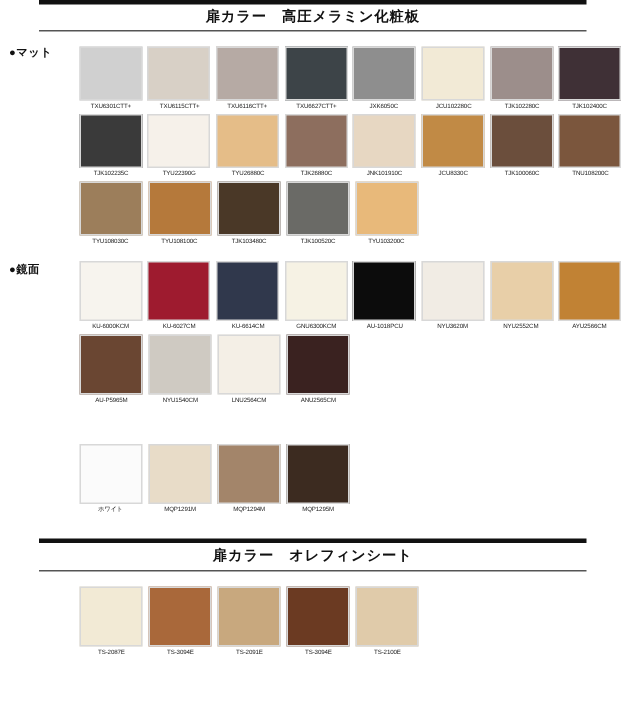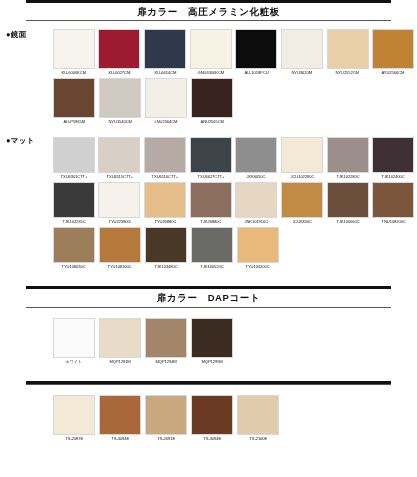--- a/index.html
+++ b/index.html
@@ -110,20 +110,120 @@
 
 <div class="page">
 
   <div>
     <div class="section-header">
       <div class="rule-thick"></div>
       <div class="section-title">扉カラー　高圧メラミン化粧板</div>
       <div class="rule-thin"></div>
     </div>
 
+    <div class="finish-group matte-block">
+      <div class="finish-marker" style="top:10px;">●マット</div>
+      <div class="swatch-rows">
+
+        <div class="swatch-row">
+          <div class="swatch-cell">
+            <span class="swatch-chip" style="background: rgb(208, 208, 208);"></span>
+            <span class="swatch-label">TXU6301CTT+</span>
+          </div>
+          <div class="swatch-cell">
+            <span class="swatch-chip" style="background: rgb(216, 208, 198);"></span>
+            <span class="swatch-label">TXU6115CTT+</span>
+          </div>
+          <div class="swatch-cell">
+            <span class="swatch-chip" style="background: rgb(182, 170, 164);"></span>
+            <span class="swatch-label">TXU6116CTT+</span>
+          </div>
+          <div class="swatch-cell">
+            <span class="swatch-chip" style="background: rgb(61, 68, 72);"></span>
+            <span class="swatch-label">TXU6627CTT+</span>
+          </div>
+          <div class="swatch-cell">
+            <span class="swatch-chip" style="background: rgb(142, 142, 142);"></span>
+            <span class="swatch-label">JXK6050C</span>
+          </div>
+          <div class="swatch-cell">
+            <span class="swatch-chip" style="background: rgb(242, 234, 214);"></span>
+            <span class="swatch-label">JCU102280C</span>
+          </div>
+          <div class="swatch-cell">
+            <span class="swatch-chip" style="background: rgb(156, 142, 139);"></span>
+            <span class="swatch-label">TJK102280C</span>
+          </div>
+          <div class="swatch-cell">
+            <span class="swatch-chip" style="background: rgb(63, 48, 54);"></span>
+            <span class="swatch-label">TJK102400C</span>
+          </div>
+        </div>
+
+        <div class="swatch-row">
+          <div class="swatch-cell">
+            <span class="swatch-chip" style="background: rgb(58, 58, 58);"></span>
+            <span class="swatch-label">TJK102235C</span>
+          </div>
+          <div class="swatch-cell">
+            <span class="swatch-chip" style="background: rgb(246, 241, 234);"></span>
+            <span class="swatch-label">TYU22390G</span>
+          </div>
+          <div class="swatch-cell">
+            <span class="swatch-chip" style="background: rgb(229, 189, 136);"></span>
+            <span class="swatch-label">TYU26880C</span>
+          </div>
+          <div class="swatch-cell">
+            <span class="swatch-chip" style="background: rgb(141, 110, 94);"></span>
+            <span class="swatch-label">TJK26880C</span>
+          </div>
+          <div class="swatch-cell">
+            <span class="swatch-chip" style="background: rgb(231, 215, 194);"></span>
+            <span class="swatch-label">JNK101910C</span>
+          </div>
+          <div class="swatch-cell">
+            <span class="swatch-chip" style="background: rgb(193, 138, 69);"></span>
+            <span class="swatch-label">JCU8330C</span>
+          </div>
+          <div class="swatch-cell">
+            <span class="swatch-chip" style="background: rgb(107, 78, 60);"></span>
+            <span class="swatch-label">TJK100060C</span>
+          </div>
+          <div class="swatch-cell">
+            <span class="swatch-chip" style="background: rgb(123, 86, 61);"></span>
+            <span class="swatch-label">TNU108200C</span>
+          </div>
+        </div>
+
+        <div class="swatch-row">
+          <div class="swatch-cell">
+            <span class="swatch-chip" style="background: rgb(156, 126, 91);"></span>
+            <span class="swatch-label">TYU108030C</span>
+          </div>
+          <div class="swatch-cell">
+            <span class="swatch-chip" style="background: rgb(181, 121, 59);"></span>
+            <span class="swatch-label">TYU108100C</span>
+          </div>
+          <div class="swatch-cell">
+            <span class="swatch-chip" style="background: rgb(74, 56, 39);"></span>
+            <span class="swatch-label">TJK103480C</span>
+          </div>
+          <div class="swatch-cell">
+            <span class="swatch-chip" style="background: rgb(106, 106, 102);"></span>
+            <span class="swatch-label">TJK100520C</span>
+          </div>
+          <div class="swatch-cell">
+            <span class="swatch-chip" style="background: rgb(232, 185, 122);"></span>
+            <span class="swatch-label">TYU103200C</span>
+          </div>
+        </div>
+
+      </div>
+    </div>
+
     <div class="finish-group mirror-block">
       <div class="finish-marker" style="top:10px;">●鏡面</div>
       <div class="swatch-rows">
 
         <div class="swatch-row">
           <div class="swatch-cell">
             <span class="swatch-chip tall" style="background: rgb(247, 244, 238);"></span>
             <span class="swatch-label">KU-6000KCM</span>
           </div>
           <div class="swatch-cell">
@@ -170,165 +270,61 @@
             <span class="swatch-label">LNU2564CM</span>
           </div>
           <div class="swatch-cell">
             <span class="swatch-chip tall" style="background: rgb(58, 34, 32);"></span>
             <span class="swatch-label">ANU2565CM</span>
           </div>
         </div>
 
       </div>
     </div>
-
+  </div>
+
+  <div class="gap-md"></div>
+
+  <div>
     <div class="finish-group matte-block">
-      <div class="finish-marker" style="top:10px;">●マット</div>
       <div class="swatch-rows">
-
-        <div class="swatch-row">
-          <div class="swatch-cell">
-            <span class="swatch-chip" style="background: rgb(208, 208, 208);"></span>
-            <span class="swatch-label">TXU6301CTT+</span>
-          </div>
-          <div class="swatch-cell">
-            <span class="swatch-chip" style="background: rgb(216, 208, 198);"></span>
-            <span class="swatch-label">TXU6115CTT+</span>
-          </div>
-          <div class="swatch-cell">
-            <span class="swatch-chip" style="background: rgb(182, 170, 164);"></span>
-            <span class="swatch-label">TXU6116CTT+</span>
-          </div>
-          <div class="swatch-cell">
-            <span class="swatch-chip" style="background: rgb(61, 68, 72);"></span>
-            <span class="swatch-label">TXU6627CTT+</span>
-          </div>
-          <div class="swatch-cell">
-            <span class="swatch-chip" style="background: rgb(142, 142, 142);"></span>
-            <span class="swatch-label">JXK6050C</span>
-          </div>
-          <div class="swatch-cell">
-            <span class="swatch-chip" style="background: rgb(242, 234, 214);"></span>
-            <span class="swatch-label">JCU102280C</span>
-          </div>
-          <div class="swatch-cell">
-            <span class="swatch-chip" style="background: rgb(156, 142, 139);"></span>
-            <span class="swatch-label">TJK102280C</span>
-          </div>
-          <div class="swatch-cell">
-            <span class="swatch-chip" style="background: rgb(63, 48, 54);"></span>
-            <span class="swatch-label">TJK102400C</span>
-          </div>
-        </div>
-
-        <div class="swatch-row">
-          <div class="swatch-cell">
-            <span class="swatch-chip" style="background: rgb(58, 58, 58);"></span>
-            <span class="swatch-label">TJK102235C</span>
-          </div>
-          <div class="swatch-cell">
-            <span class="swatch-chip" style="background: rgb(246, 241, 234);"></span>
-            <span class="swatch-label">TYU22390G</span>
-          </div>
-          <div class="swatch-cell">
-            <span class="swatch-chip" style="background: rgb(229, 189, 136);"></span>
-            <span class="swatch-label">TYU26880C</span>
-          </div>
-          <div class="swatch-cell">
-            <span class="swatch-chip" style="background: rgb(141, 110, 94);"></span>
-            <span class="swatch-label">TJK26880C</span>
-          </div>
-          <div class="swatch-cell">
-            <span class="swatch-chip" style="background: rgb(231, 215, 194);"></span>
-            <span class="swatch-label">JNK101910C</span>
-          </div>
-          <div class="swatch-cell">
-            <span class="swatch-chip" style="background: rgb(193, 138, 69);"></span>
-            <span class="swatch-label">JCU8330C</span>
-          </div>
-          <div class="swatch-cell">
-            <span class="swatch-chip" style="background: rgb(107, 78, 60);"></span>
-            <span class="swatch-label">TJK100060C</span>
-          </div>
-          <div class="swatch-cell">
-            <span class="swatch-chip" style="background: rgb(123, 86, 61);"></span>
-            <span class="swatch-label">TNU108200C</span>
-          </div>
-        </div>
-
-        <div class="swatch-row">
-          <div class="swatch-cell">
-            <span class="swatch-chip" style="background: rgb(156, 126, 91);"></span>
-            <span class="swatch-label">TYU108030C</span>
-          </div>
-          <div class="swatch-cell">
-            <span class="swatch-chip" style="background: rgb(181, 121, 59);"></span>
-            <span class="swatch-label">TYU108100C</span>
-          </div>
-          <div class="swatch-cell">
-            <span class="swatch-chip" style="background: rgb(74, 56, 39);"></span>
-            <span class="swatch-label">TJK103480C</span>
-          </div>
-          <div class="swatch-cell">
-            <span class="swatch-chip" style="background: rgb(106, 106, 102);"></span>
-            <span class="swatch-label">TJK100520C</span>
-          </div>
-          <div class="swatch-cell">
-            <span class="swatch-chip" style="background: rgb(232, 185, 122);"></span>
-            <span class="swatch-label">TYU103200C</span>
-          </div>
-        </div>
-
+        <div class="swatch-row">
+          <div class="swatch-cell">
+            <span class="swatch-chip tall" style="background: rgb(251, 251, 251);"></span>
+            <span class="swatch-label">ホワイト</span>
+          </div>
+          <div class="swatch-cell">
+            <span class="swatch-chip tall" style="background: rgb(232, 220, 200);"></span>
+            <span class="swatch-label">MQP1291M</span>
+          </div>
+          <div class="swatch-cell">
+            <span class="swatch-chip tall" style="background: rgb(163, 133, 106);"></span>
+            <span class="swatch-label">MQP1294M</span>
+          </div>
+          <div class="swatch-cell">
+            <span class="swatch-chip tall" style="background: rgb(60, 43, 32);"></span>
+            <span class="swatch-label">MQP1295M</span>
+          </div>
+        </div>
       </div>
     </div>
   </div>
 
   <div class="gap-md"></div>
 
   <div>
     <div class="section-header">
       <div class="rule-thick"></div>
-      <div class="section-title">扉カラー　DAPコート</div>
+      <div class="section-title">扉カラー　オレフィンシート</div>
       <div class="rule-thin"></div>
     </div>
     <div class="finish-group matte-block">
       <div class="swatch-rows">
         <div class="swatch-row">
           <div class="swatch-cell">
-            <span class="swatch-chip tall" style="background: rgb(251, 251, 251);"></span>
-            <span class="swatch-label">ホワイト</span>
-          </div>
-          <div class="swatch-cell">
-            <span class="swatch-chip tall" style="background: rgb(232, 220, 200);"></span>
-            <span class="swatch-label">MQP1291M</span>
-          </div>
-          <div class="swatch-cell">
-            <span class="swatch-chip tall" style="background: rgb(163, 133, 106);"></span>
-            <span class="swatch-label">MQP1294M</span>
-          </div>
-          <div class="swatch-cell">
-            <span class="swatch-chip tall" style="background: rgb(60, 43, 32);"></span>
-            <span class="swatch-label">MQP1295M</span>
-          </div>
-        </div>
-      </div>
-    </div>
-  </div>
-
-  <div class="gap-md"></div>
-
-  <div>
-    <div class="section-header">
-      <div class="rule-thick"></div>
-      <div class="rule-thin"></div>
-    </div>
-    <div class="finish-group matte-block">
-      <div class="swatch-rows">
-        <div class="swatch-row">
-          <div class="swatch-cell">
             <span class="swatch-chip tall" style="background: rgb(242, 234, 213);"></span>
             <span class="swatch-label">TS-2087E</span>
           </div>
           <div class="swatch-cell">
             <span class="swatch-chip tall" style="background: rgb(169, 104, 58);"></span>
             <span class="swatch-label">TS-3094E</span>
           </div>
           <div class="swatch-cell">
             <span class="swatch-chip tall" style="background: rgb(200, 168, 126);"></span>
             <span class="swatch-label">TS-2091E</span>

